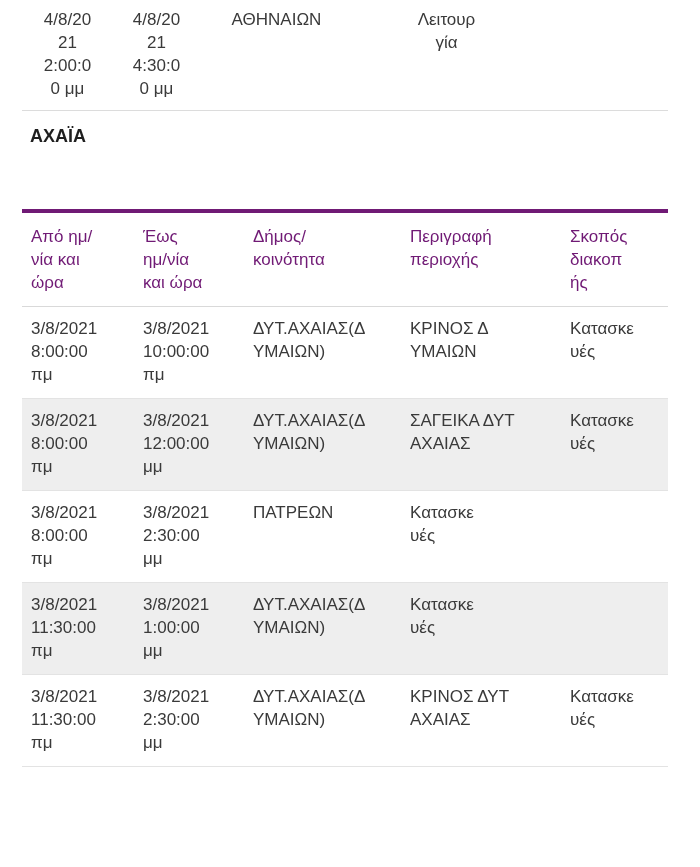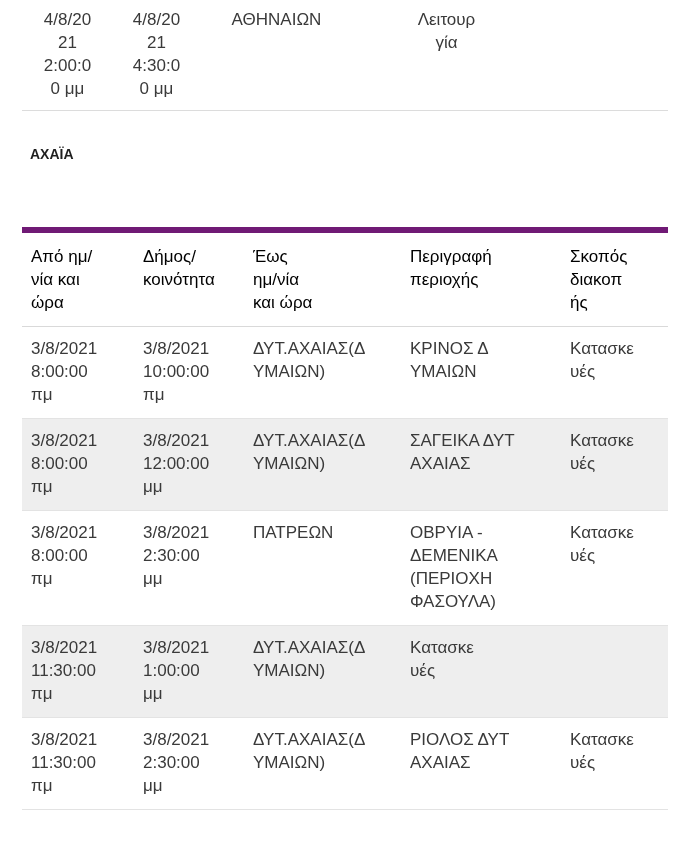--- a/index.html
+++ b/index.html
@@ -18,38 +18,38 @@
   .t-top .row{
     display:grid;
     grid-template-columns:83px 95px 145px 215px auto;
     padding:8px 0 10px 10px;
     border-bottom:1px solid #dcdcdc;
     text-align:center;
   }
 
   
   .section-heading{
-    margin:32px 0 0 8px;
-    font-size:14px;line-height:22px;
+    margin:14px 0 0 8px;
+    font-size:18px;line-height:22px;
     font-weight:bold;color:#1f1f1f;
   }
 
   
   .t-main{margin-top:62px;}
   .t-main .row{
     display:grid;
     grid-template-columns:112px 110px 157px 160px auto;
     padding:10px 0 12px 9px;
     border-bottom:1px solid #e3e3e3;
   }
   .t-main .row.header{
-    border-top:6px solid #701a75;
+    border-top:4px solid #701a75;
     border-bottom:1px solid #d9d9d9;
     padding:12px 0 12px 9px;
-    color:#000000;
+    color:#701a75;
   }
   .t-main .row.alt{background:#eeeeee;}
   .c-desc{padding-right:38px;}
   .c-purpose{padding-right:32px;}
 </style>
 </head>
 <body>
 
 <div class="wrap">
 
@@ -70,25 +70,25 @@
   </section>
 
   <h2 class="section-heading">ΑΧΑΪΑ</h2>
 
   <section class="t-main">
 
     <div class="row header">
       <div class="cell">Από ημ/
 νία και
 ώρα</div>
-      <div class="cell">Δήμος/
-κοινότητα</div>
       <div class="cell">Έως
 ημ/νία
 και ώρα</div>
+      <div class="cell">Δήμος/
+κοινότητα</div>
       <div class="cell c-desc">Περιγραφή
 περιοχής</div>
       <div class="cell c-purpose">Σκοπός
 διακοπ
 ής</div>
     </div>
 
     <div class="row">
       <div class="cell">3/8/2021
 8:00:00
@@ -120,24 +120,20 @@
     </div>
 
     <div class="row">
       <div class="cell">3/8/2021
 8:00:00
 πμ</div>
       <div class="cell">3/8/2021
 2:30:00
 μμ</div>
       <div class="cell">ΠΑΤΡΕΩΝ</div>
-      <div class="cell c-desc">ΟΒΡΥΙΑ -
-ΔΕΜΕΝΙΚΑ
-(ΠΕΡΙΟΧΗ
-ΦΑΣΟΥΛΑ)</div>
       <div class="cell c-purpose">Κατασκε
 υές</div>
     </div>
 
     <div class="row alt">
       <div class="cell">3/8/2021
 11:30:00
 πμ</div>
       <div class="cell">3/8/2021
 1:00:00
@@ -150,20 +146,20 @@
 
     <div class="row">
       <div class="cell">3/8/2021
 11:30:00
 πμ</div>
       <div class="cell">3/8/2021
 2:30:00
 μμ</div>
       <div class="cell">ΔΥΤ.ΑΧΑΙΑΣ(Δ
 ΥΜΑΙΩΝ)</div>
-      <div class="cell c-desc">ΡΙΟΛΟΣ ΔΥΤ
+      <div class="cell c-desc">ΚΡΙΝΟΣ ΔΥΤ
 ΑΧΑΙΑΣ</div>
       <div class="cell c-purpose">Κατασκε
 υές</div>
     </div>
 
   </section>
 </div>
 
 </body></html>

